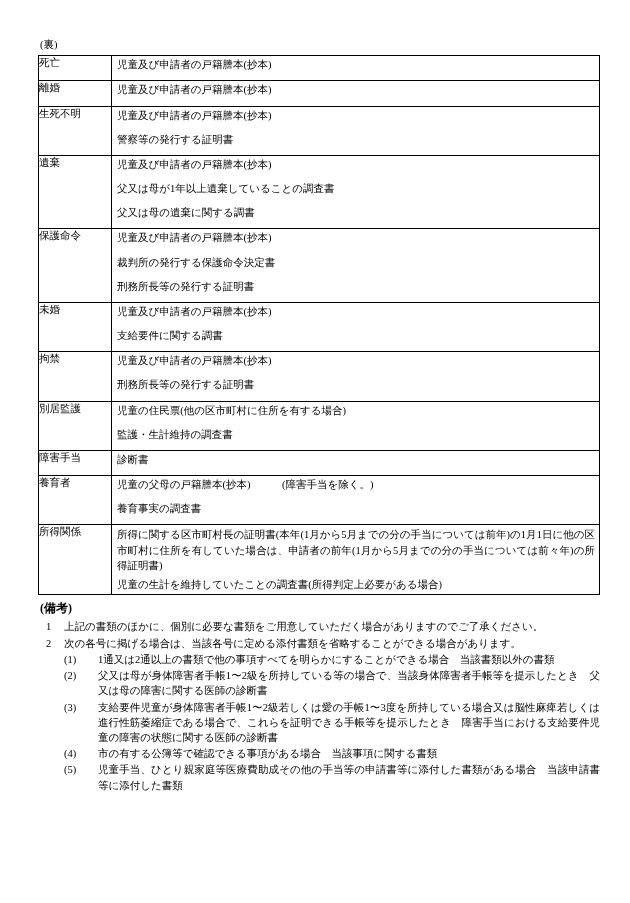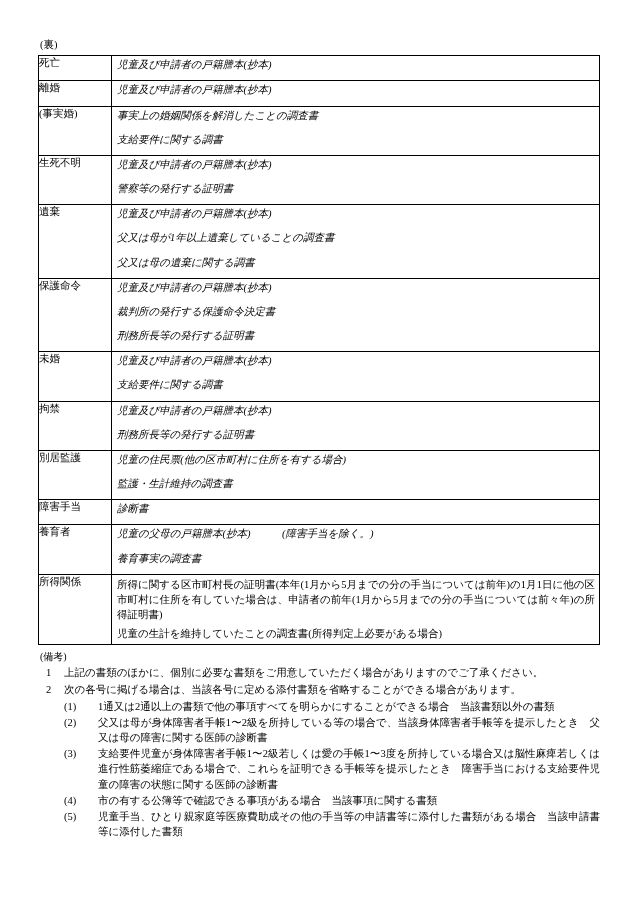--- a/index.html
+++ b/index.html
@@ -47,37 +47,37 @@
     font-size: 10.5px;
     white-space: nowrap;
     margin-left: 40px;
   }
   td.docs {
     padding: 0;
   }
   .doc-line {
     padding: 2px 4px 8px 5px;
     font-size: 10.5px;
-    font-style: italic;
   }
   .doc-line + .doc-line {
     border-top: 1px solid #000000;
   }
   .doc-line.nb + .doc-line.nb {
     border-top: none;
   }
   .wrap-line {
     padding: 2px 4px 2px 5px;
     font-size: 10.5px;
     line-height: 1.45;
     text-align: justify;
   }
   .bikou {
     margin: 5px 0 0 2px;
-    font-size: 10px;
+    font-size: 12px;
+    font-weight: bold;
   }
   ol.notes {
     list-style: none;
     margin: 2px 0 0 0;
     padding: 0;
   }
   ol.notes > li {
     position: relative;
     padding-left: 26px;
     margin-bottom: 2px;
@@ -121,27 +121,20 @@
       <tr>
         <td class="cat">死亡</td>
         <td class="docs">
           <div class="doc-line">児童及び申請者の戸籍謄本(抄本)</div>
         </td>
       </tr>
       <tr>
         <td class="cat">離婚</td>
         <td class="docs">
           <div class="doc-line">児童及び申請者の戸籍謄本(抄本)</div>
-        </td>
-      </tr>
-      <tr>
-        <td class="cat">(事実婚)</td>
-        <td class="docs">
-          <div class="doc-line nb">事実上の婚姻関係を解消したことの調査書</div>
-          <div class="doc-line nb">支給要件に関する調書</div>
         </td>
       </tr>
       <tr>
         <td class="cat">生死不明</td>
         <td class="docs">
           <div class="doc-line nb">児童及び申請者の戸籍謄本(抄本)</div>
           <div class="doc-line nb">警察等の発行する証明書</div>
         </td>
       </tr>
       <tr>

